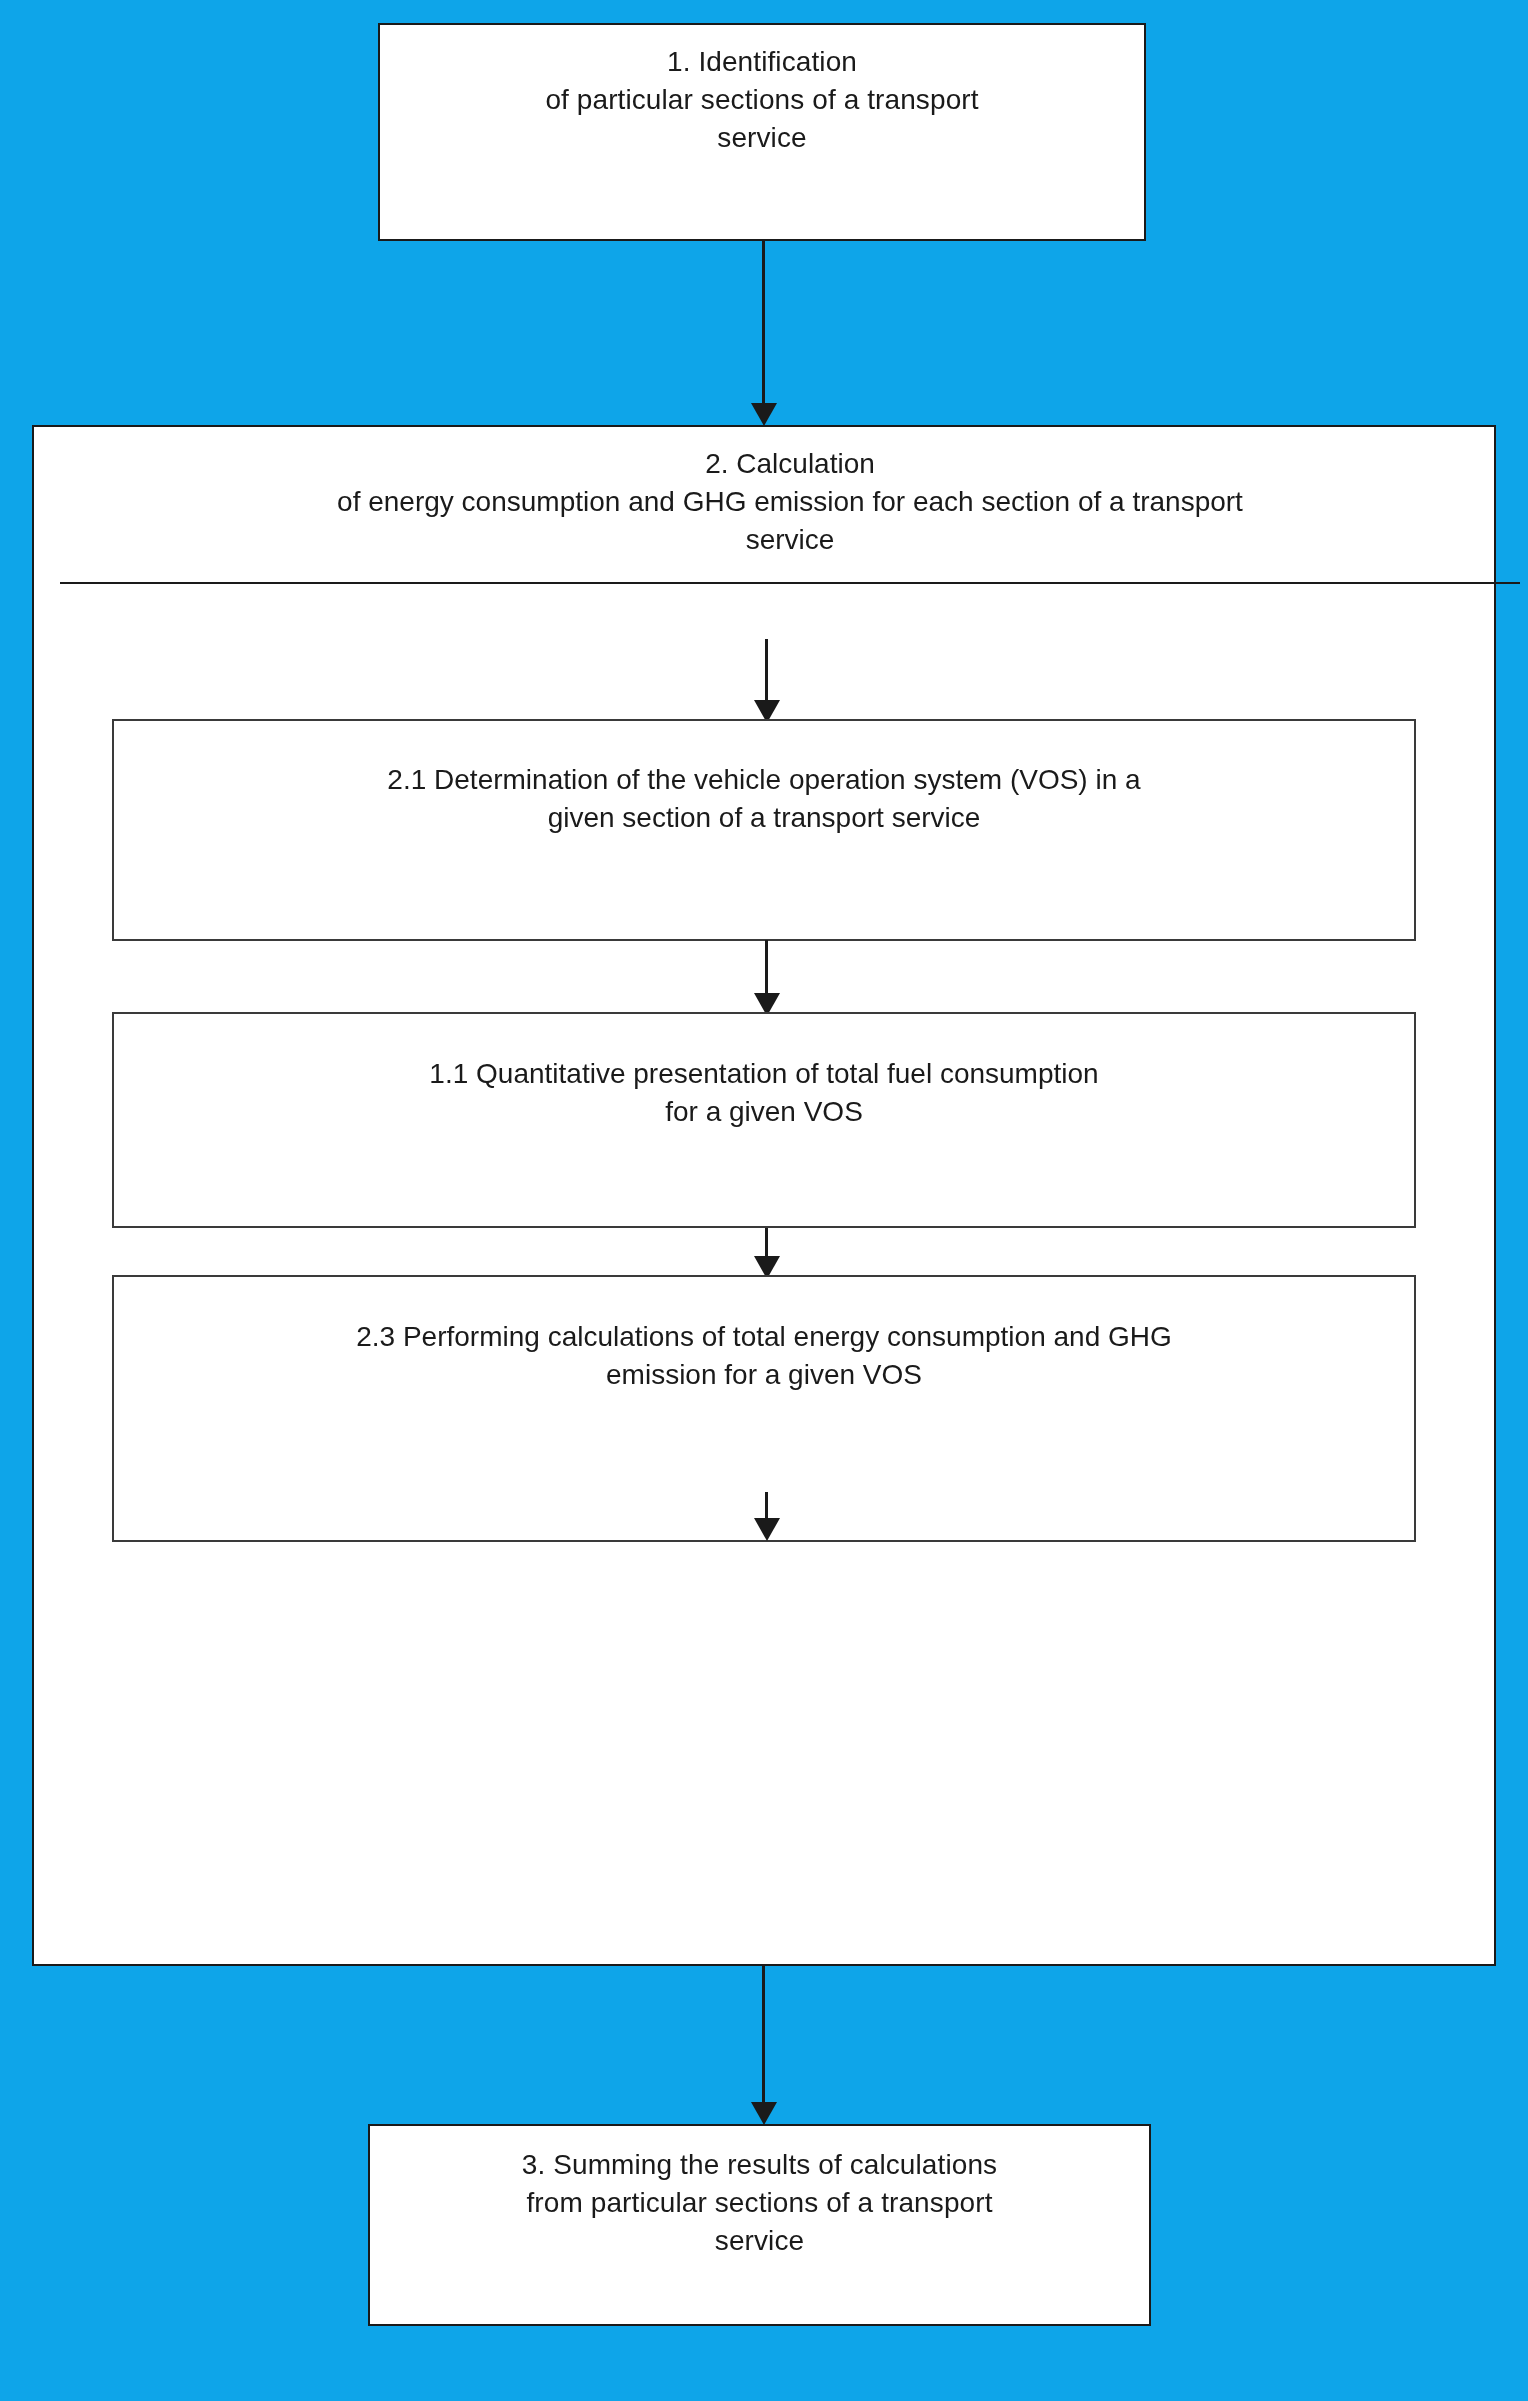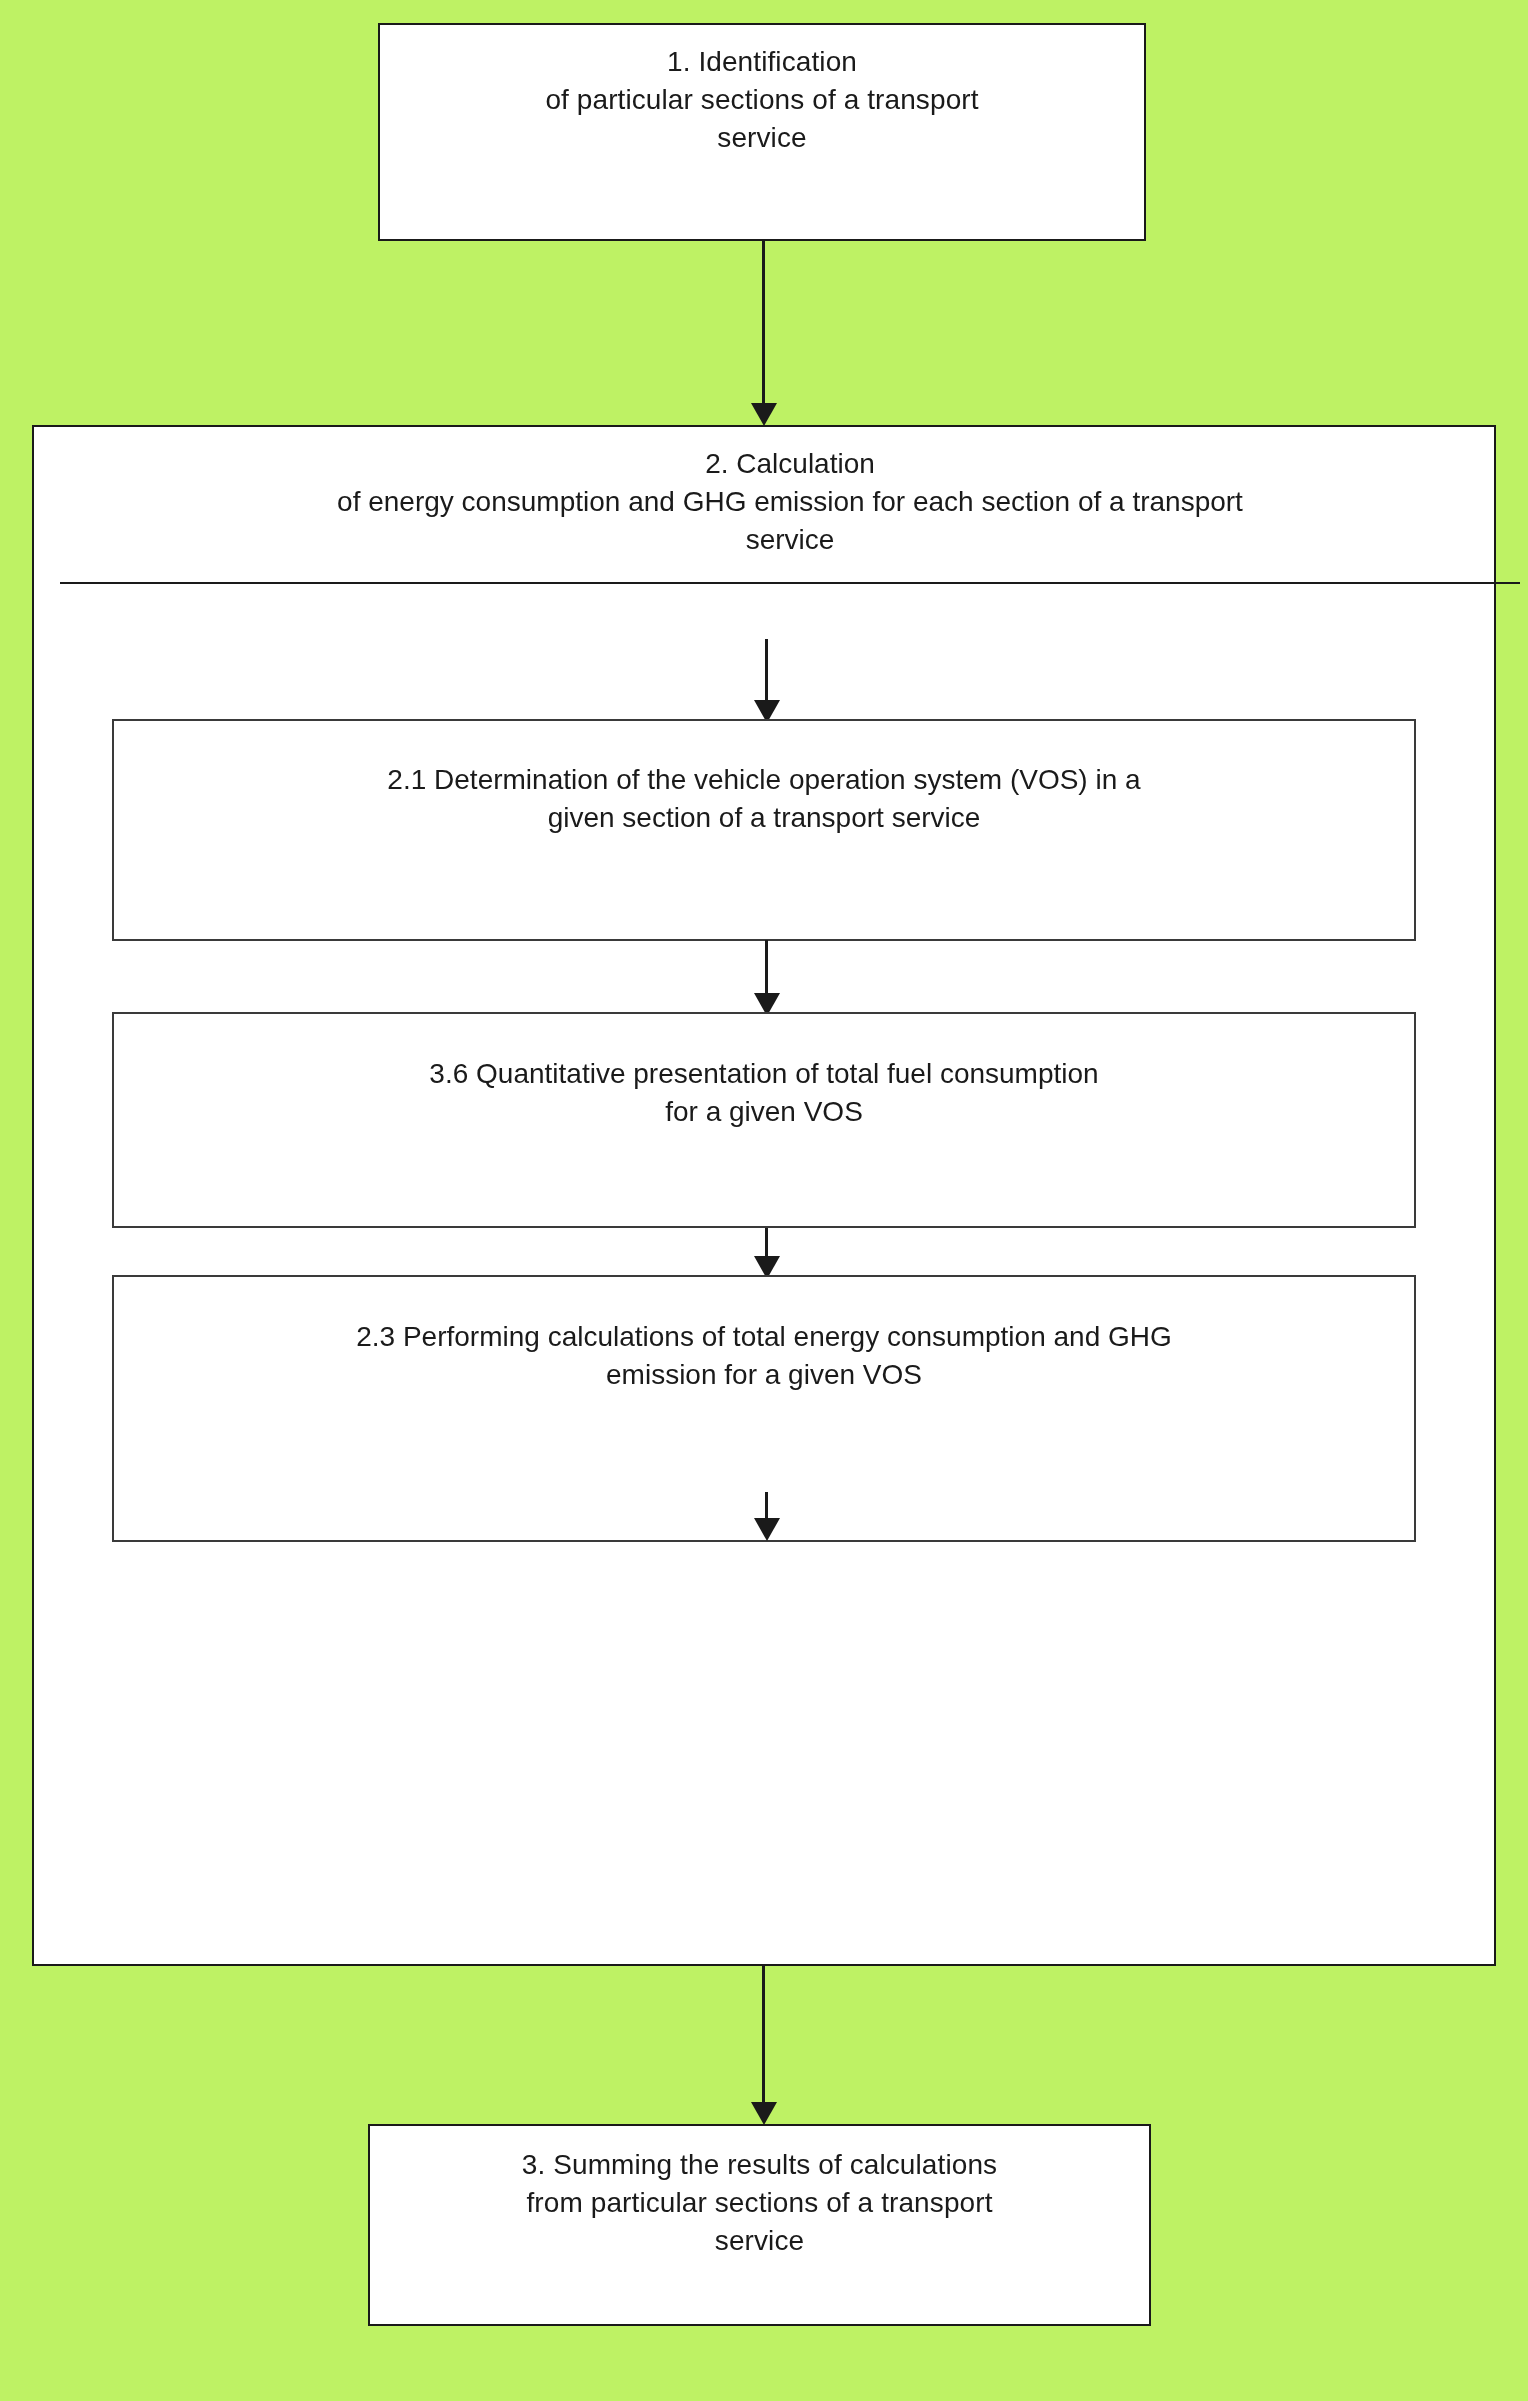--- a/index.html
+++ b/index.html
@@ -4,21 +4,21 @@
 <style>
   html, body {
     margin: 0;
     padding: 0;
     background: #ffffff;
   }
   #canvas {
     position: relative;
     width: 1528px;
     height: 2401px;
-    background: #bef264;
+    background: #0ea5e9;
     font-family: "Liberation Sans", sans-serif;
     overflow: hidden;
   }
   .node {
     position: absolute;
     box-sizing: border-box;
     background: #ffffff;
     border: 2.3px solid #1a1a1a;
     display: flex;
     justify-content: center;
@@ -191,21 +191,21 @@
       <span class="txt">2.1 Determination of the vehicle operation system (VOS) in a
 given section of a transport service</span>
     </div>
 
     <div class="arrow" id="arrow3" style="left:719px;top:513px;">
       <div class="shaft"></div>
       <div class="head"></div>
     </div>
 
     <div class="subnode" id="sub22">
-      <span class="txt">3.6 Quantitative presentation of total fuel consumption
+      <span class="txt">1.1 Quantitative presentation of total fuel consumption
 for a given VOS</span>
     </div>
 
     <div class="arrow" id="arrow4" style="left:719px;top:801px;">
       <div class="shaft"></div>
       <div class="head"></div>
     </div>
 
     <div class="subnode" id="sub23">
       <span class="txt">2.3 Performing calculations of total energy consumption and GHG

